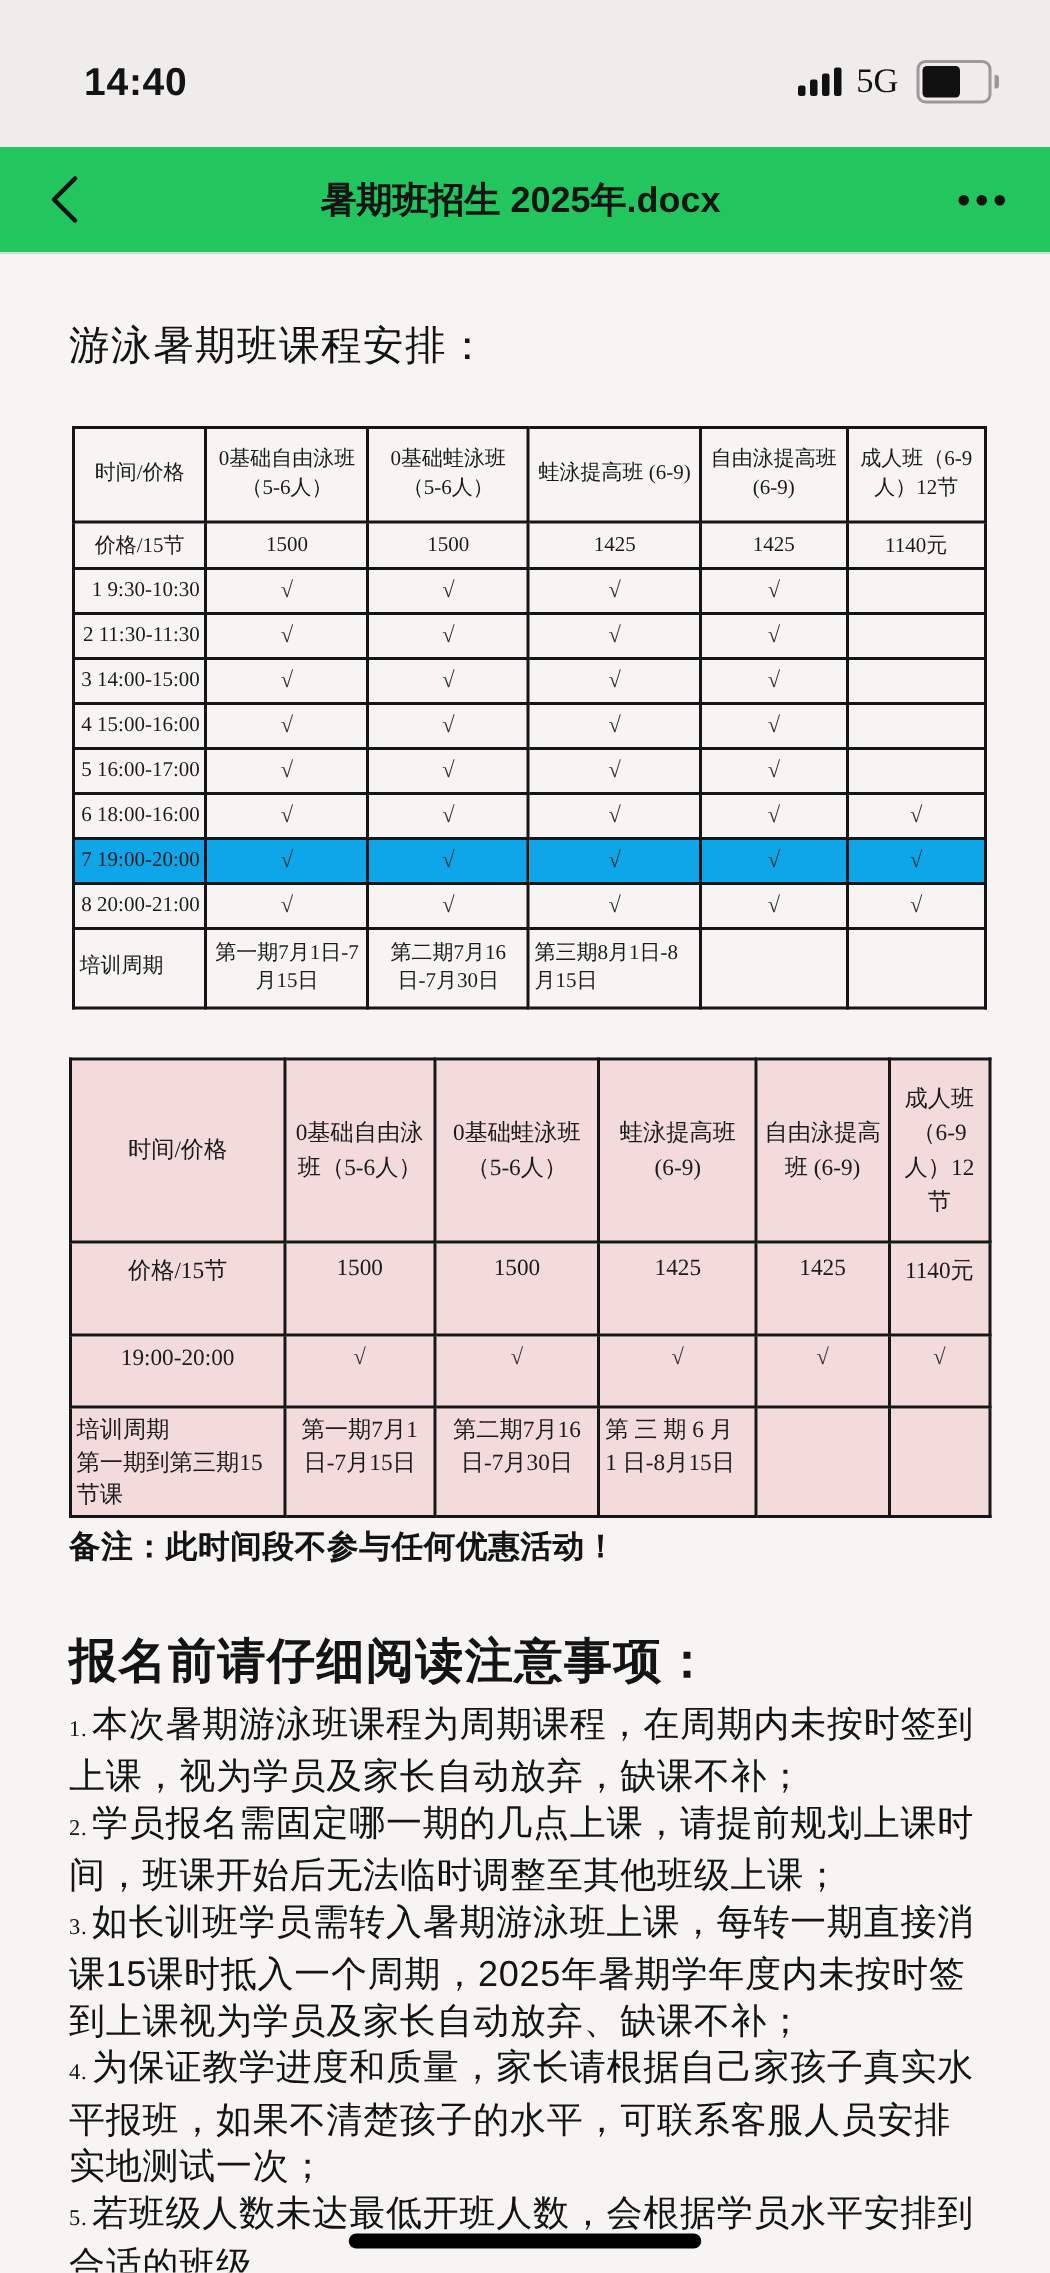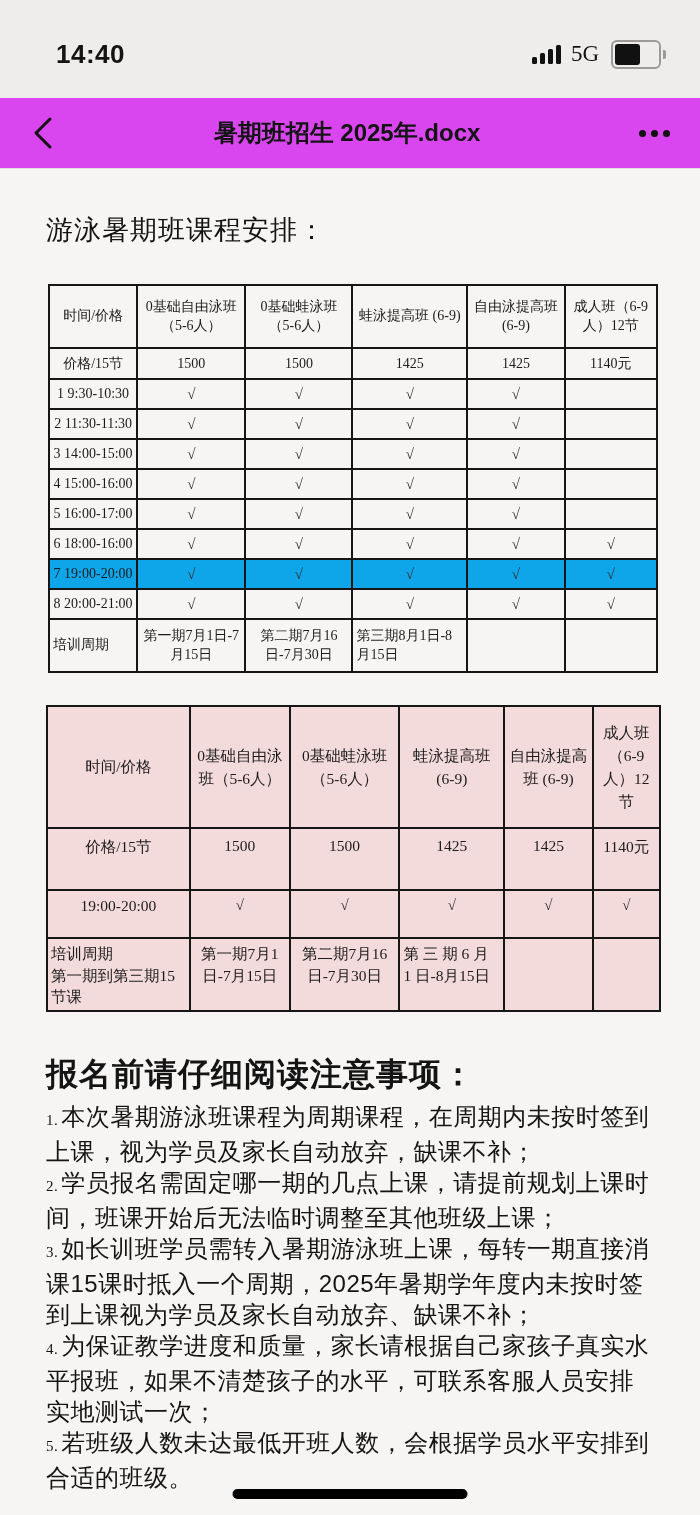--- a/index.html
+++ b/index.html
@@ -29,21 +29,21 @@
   .net { font-size:23px; font-weight:500; }
   .battery { display:flex; align-items:center; margin-left:2px; }
   .battery .shell {
     width:42px; height:21px; border:2px solid #9b9a98; border-radius:6px;
     padding:2px; display:flex; align-items:stretch;
   }
   .battery .fill { width:60%; background:#111; border-radius:3px; }
   .battery .nub { width:3px; height:9px; background:#9b9a98; border-radius:0 2px 2px 0; margin-left:2px; }
   
   .nav-bar {
-    height:70px; background:#d946ef; border-bottom:1px solid #e3e1df;
+    height:70px; background:#22c55e; border-bottom:1px solid #e3e1df;
     display:flex; align-items:center; justify-content:space-between;
     padding:0 30px;
   }
   .back-btn { width:40px; height:40px; display:flex; align-items:center; cursor:pointer; }
   .nav-title { font-size:24px; font-weight:700; flex:1; text-align:center; }
   .more-btn { width:46px; height:40px; display:flex; align-items:center; justify-content:flex-end; gap:5px; cursor:pointer; }
   .more-btn b { width:7px; height:7px; border-radius:50%; background:#111; }
   
   .content { padding:14px 42px 0 46px; }
   .doc-title { font-size:27px; font-weight:500; margin-top:29px; letter-spacing:1px; }
@@ -51,21 +51,21 @@
     border-collapse:collapse; table-layout:fixed;
     font-family:"Liberation Serif", serif; color:#1b1b1b;
   }
   td, th { border:2px solid #161616; text-align:center; vertical-align:middle; padding:1px 3px; overflow:hidden; }
   
   .t1 { width:608px; margin:36px 0 0 2px; font-size:14px; }
   .t1 th { height:59px; font-weight:400; line-height:1.35; }
   .t1 tr.price td { height:27px; }
   .t1 tr.trow td { height:26px; }
   .t1 tr.period td { height:49px; line-height:1.35; }
-  .t1 td.time-label { text-align:center; padding-left:3px; white-space:nowrap; }
+  .t1 td.time-label { text-align:right; padding-left:3px; white-space:nowrap; }
   .t1 tr.hl td { background:#0ea5e9; }
   .t1 tr.period td.label { text-align:left; }
   .t1 tr.period td.left { text-align:left; }
   
   .t2 { width:613px; margin-top:32px; font-size:15.5px; }
   .t2 td, .t2 th { background:#f3dadb; }
   .t2 th { height:118px; font-weight:400; line-height:1.5; }
   .t2 tr.price td { height:51px; vertical-align:top; padding-top:8px; }
   .t2 tr.trow td { height:39px; vertical-align:top; padding-top:6px; }
   .t2 tr.period td { height:66px; line-height:1.4; vertical-align:top; padding-top:4px; }
@@ -269,20 +269,21 @@
 第一期到第三期15节课</td>
             <td>第一期7月1日-7月15日</td>
             <td>第二期7月16日-7月30日</td>
             <td class="left">第 三 期 6 月 1 日-8月15日</td>
             <td></td>
             <td></td>
           </tr>
         </tbody>
     </table>
 
+    <div class="note">备注：此时间段不参与任何优惠活动！</div>
 
     <div class="notice-title">报名前请仔细阅读注意事项：</div>
     <div class="notices" id="notices">
         <div class="notice"><span class="num">1.</span>本次暑期游泳班课程为周期课程，在周期内未按时签到上课，视为学员及家长自动放弃，缺课不补；</div>
         <div class="notice"><span class="num">2.</span>学员报名需固定哪一期的几点上课，请提前规划上课时间，班课开始后无法临时调整至其他班级上课；</div>
         <div class="notice"><span class="num">3.</span>如长训班学员需转入暑期游泳班上课，每转一期直接消课15课时抵入一个周期，2025年暑期学年度内未按时签到上课视为学员及家长自动放弃、缺课不补；</div>
         <div class="notice"><span class="num">4.</span>为保证教学进度和质量，家长请根据自己家孩子真实水平报班，如果不清楚孩子的水平，可联系客服人员安排实地测试一次；</div>
         <div class="notice"><span class="num">5.</span>若班级人数未达最低开班人数，会根据学员水平安排到合适的班级。</div>
       </div>
   </div>

